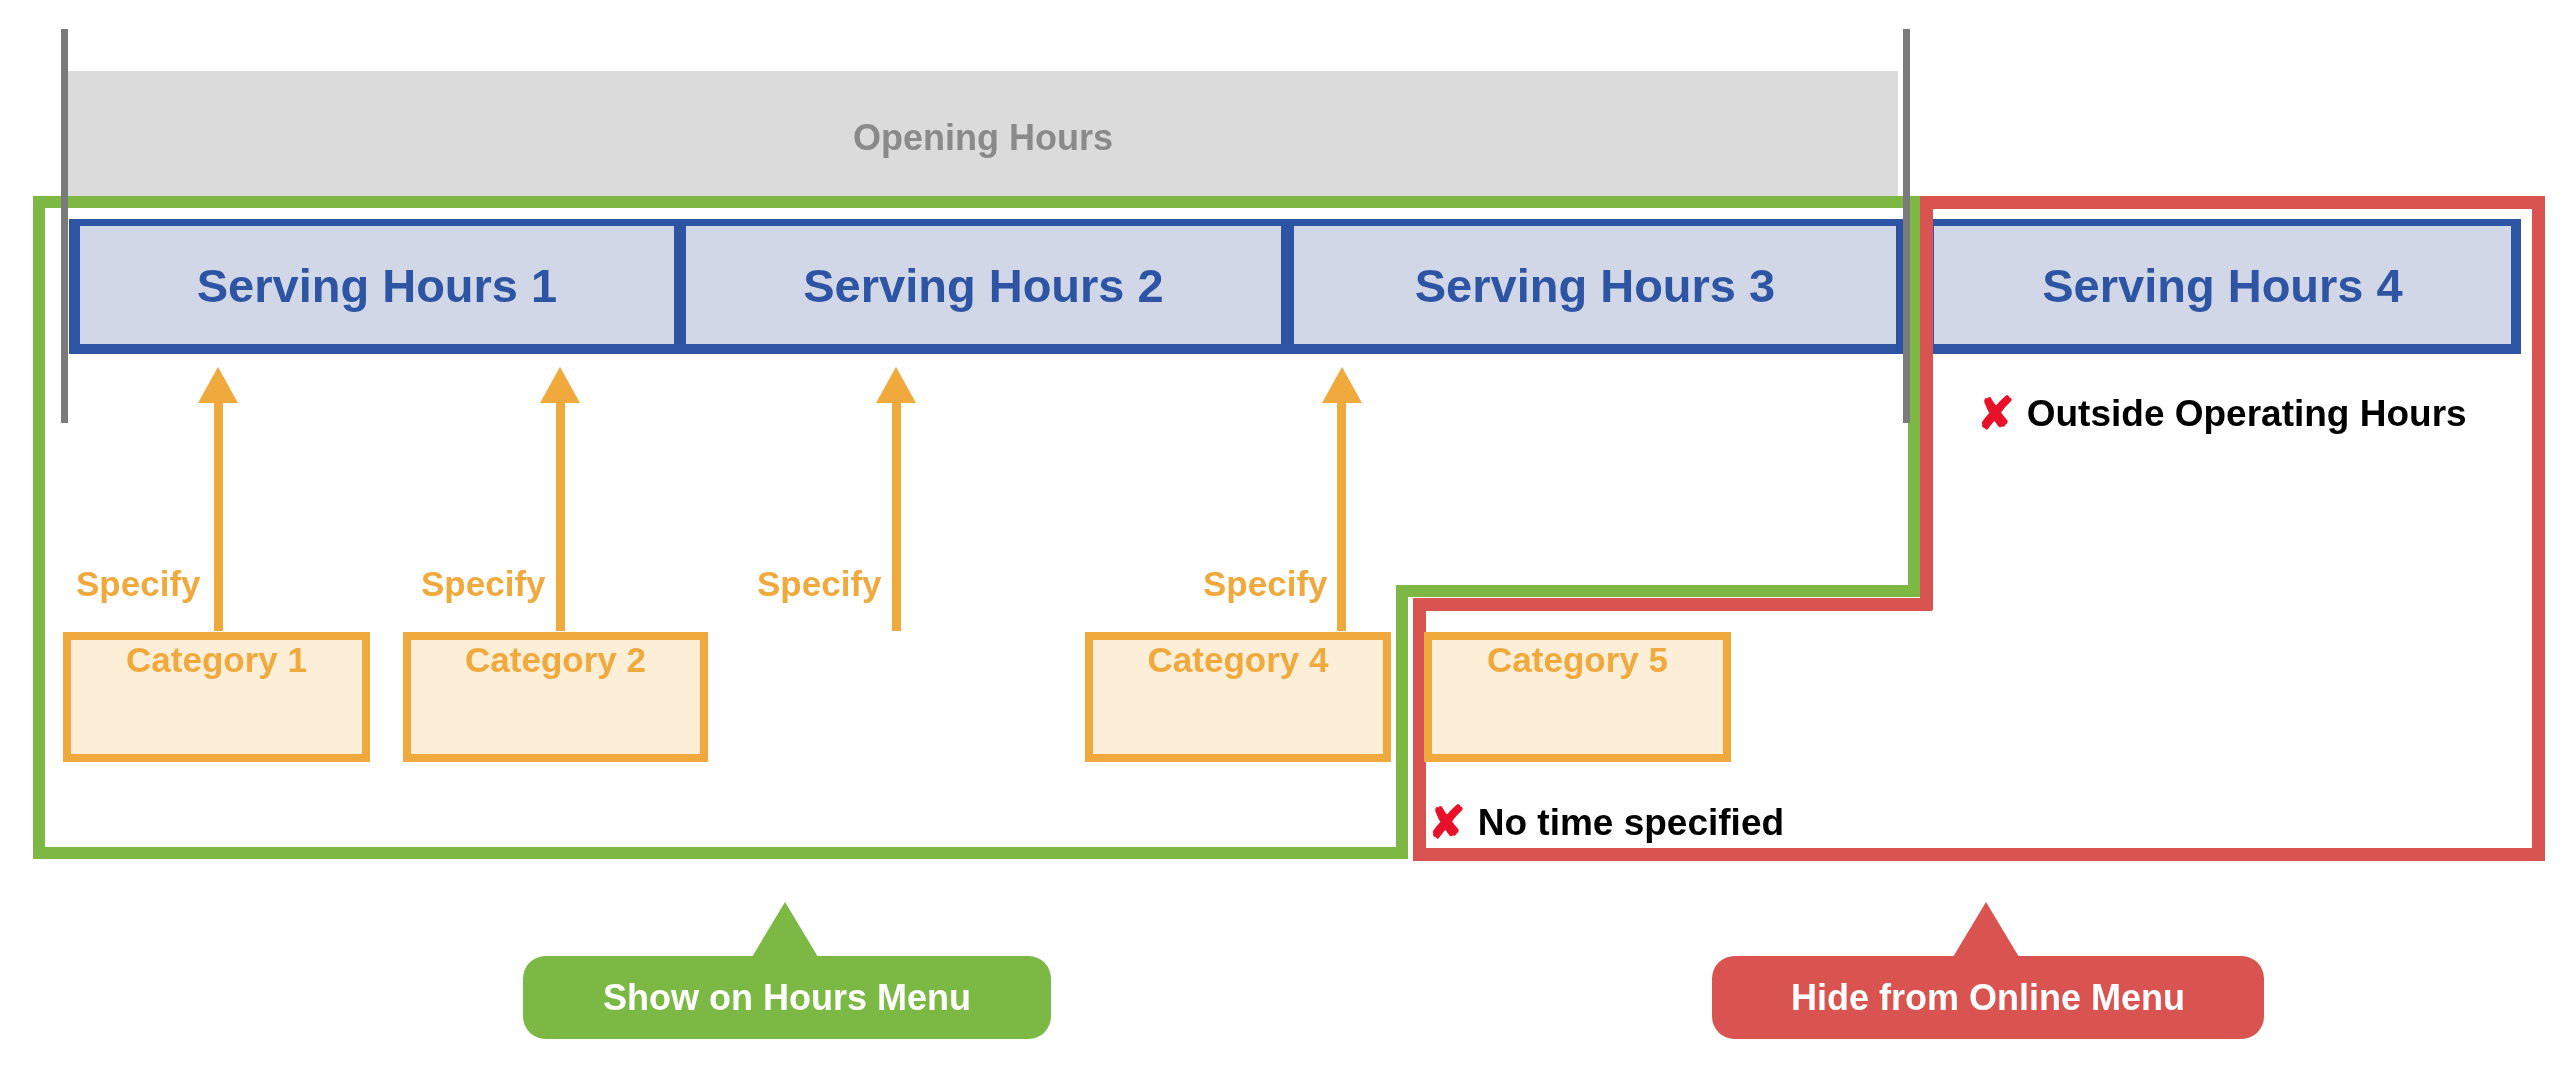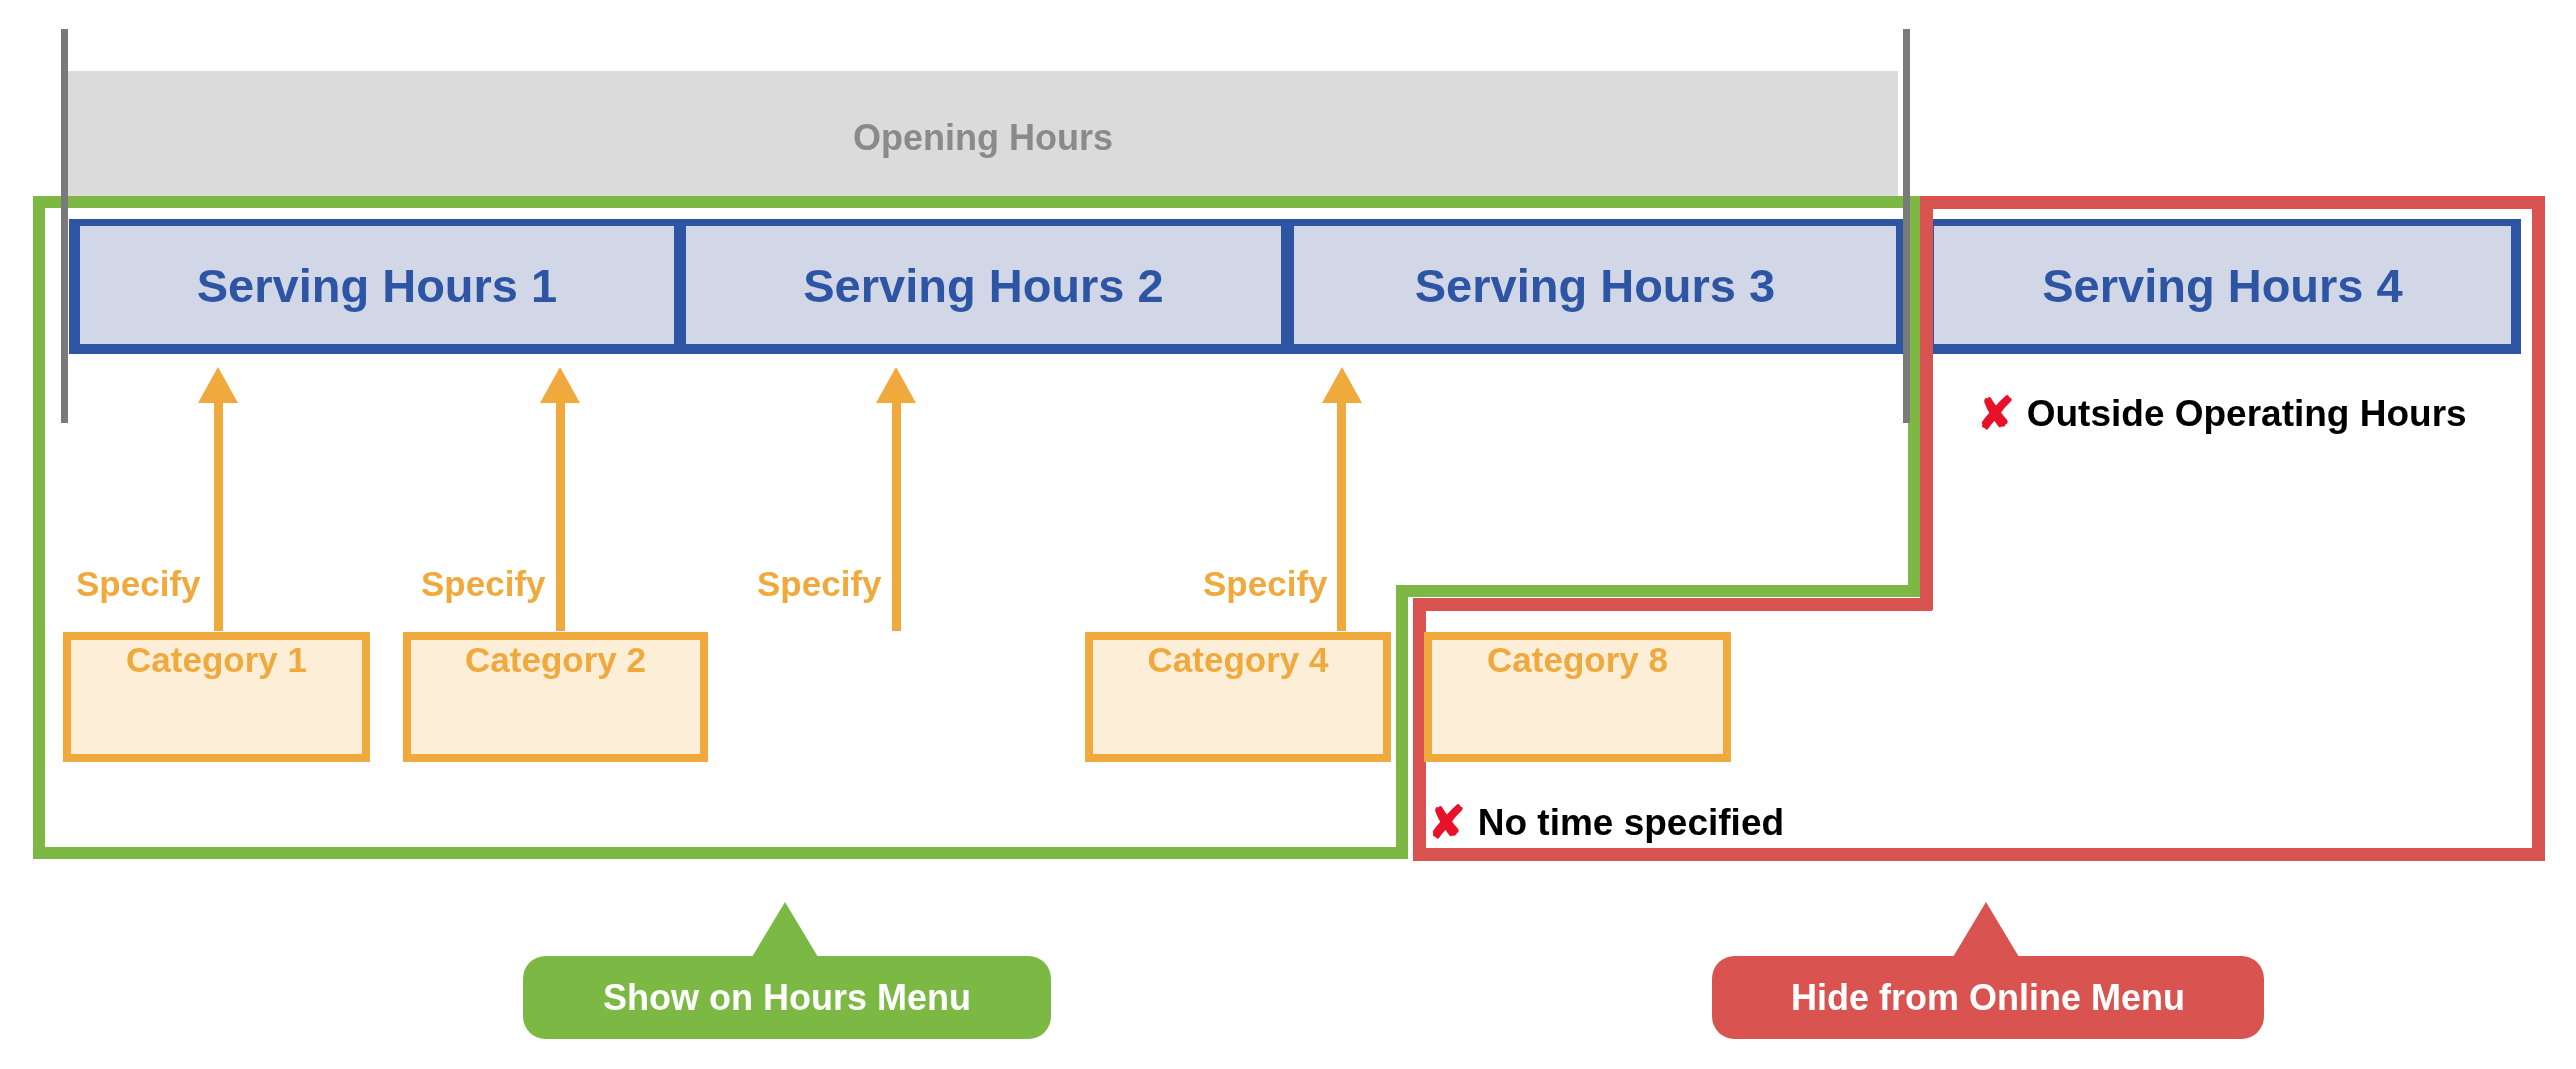--- a/index.html
+++ b/index.html
@@ -244,21 +244,21 @@
   <div id="category-1" class="category-box">
     <span class="label">Category 1</span>
   </div>
   <div id="category-2" class="category-box">
     <span class="label">Category 2</span>
   </div>
   <div id="category-4" class="category-box">
     <span class="label">Category 4</span>
   </div>
   <div id="category-5" class="category-box">
-    <span class="label">Category 8</span>
+    <span class="label">Category 5</span>
   </div>
 
   <div id="annotation-outside" class="annotation">
     <span class="x-mark">✘</span>
     <span class="text">Outside Operating Hours</span>
   </div>
   <div id="annotation-notime" class="annotation">
     <span class="x-mark">✘</span>
     <span class="text">No time specified</span>
   </div>

